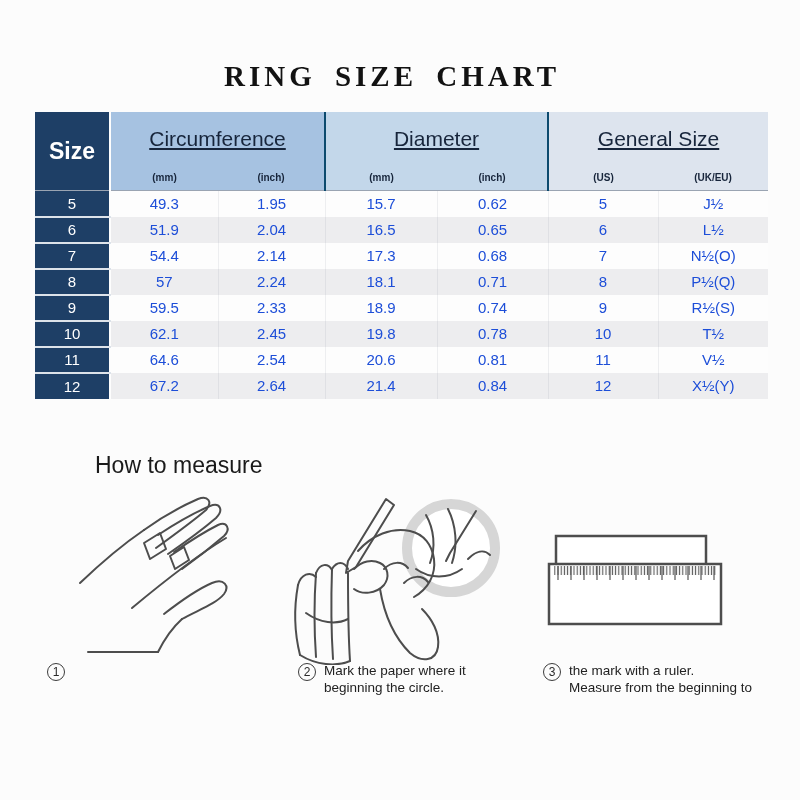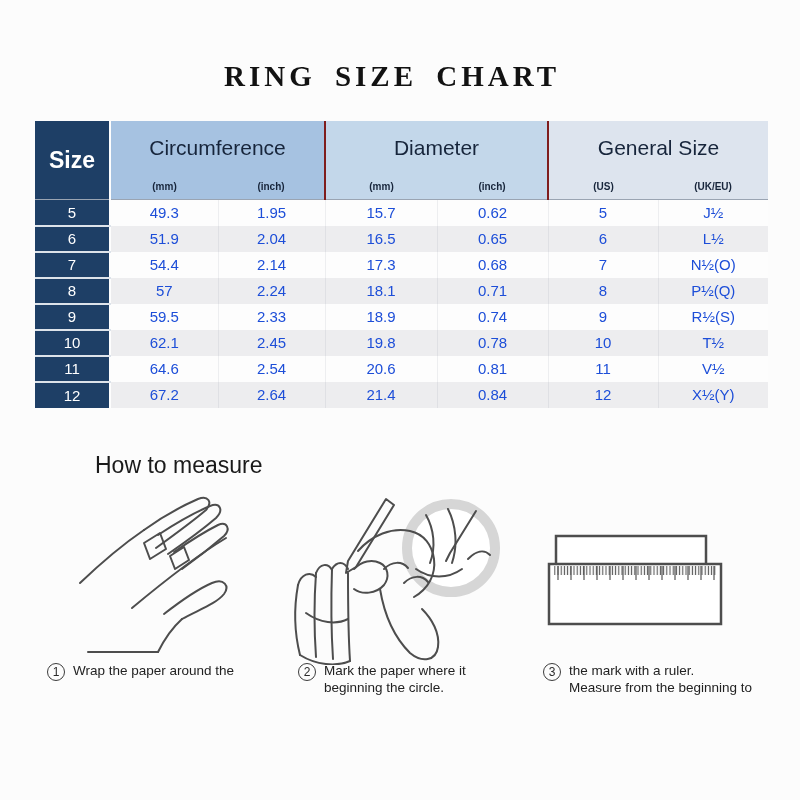--- a/index.html
+++ b/index.html
@@ -15,38 +15,38 @@
     position:absolute;top:60px;left:0;width:784px;
     text-align:center;
     font-family:"Liberation Serif",serif;
     font-size:29px;font-weight:600;
     letter-spacing:4px;word-spacing:8px;
     color:#121212;
   }
   
   table.sizes{
     position:absolute;left:35px;top:112px;width:733px;
-    border-collapse:collapse;table-layout:fixed;margin-top:9px;
+    border-collapse:collapse;table-layout:fixed;
   }
   table.sizes th,table.sizes td{padding:0;text-align:center;vertical-align:middle;}
   th.size-h{
     background:var(--navy);color:#ffffff;
     font-size:23px;font-weight:bold;
     border-right:2px solid #fdfdfd;
   }
   th.sec{
-    font-size:21px;font-weight:500;color:#17253b;height:53px;
+    font-size:21px;font-weight:500;color:#17253b;height:53px;text-decoration:underline;
   }
   th.sub{
     font-size:10px;font-weight:bold;color:#17253b;height:25px;
   }
   .bg-circ{background:var(--circ);}
   .bg-diam{background:var(--diam);}
   .bg-gen{background:var(--gen);}
-  th.sep{border-left:2px solid #7f1d1d;}
+  th.sep{border-left:2px solid #0c4a6e;}
   tbody tr{height:26px;}
   tbody tr.odd{background:var(--row-odd);}
   tbody tr.even{background:var(--row-even);}
   tbody tr:first-child td{border-top:1px solid #9aa4b2;}
   tbody td{font-size:15px;color:#1d4ed8;border-left:1px solid rgba(120,130,145,0.12);}
   tbody td.size-cell{
     background:var(--navy);color:#ffffff;
     border-left:none;border-right:2px solid #fdfdfd;
     border-bottom:2px solid #dde3ea;font-size:15px;
   }
@@ -252,21 +252,20 @@
       <line x1="147" y1="48" x2="147" y2="62"></line>
     <line x1="160" y1="48" x2="160" y2="62"></line>
       <line x1="173" y1="48" x2="173" y2="62"></line>
     <line x1="186" y1="48" x2="186" y2="62"></line>
   </g>
 </svg>
 
 <div class="step" id="step-1">
   <span class="step-badge">1</span>
   <span class="step-text">
-    <div>Wrap the paper around the</div>
   </span>
 </div>
 <div class="step" id="step-2">
   <span class="step-badge">2</span>
   <span class="step-text">
     <div>Mark the paper where it</div>
     <div>beginning the circle.</div>
   </span>
 </div>
 <div class="step" id="step-3">

